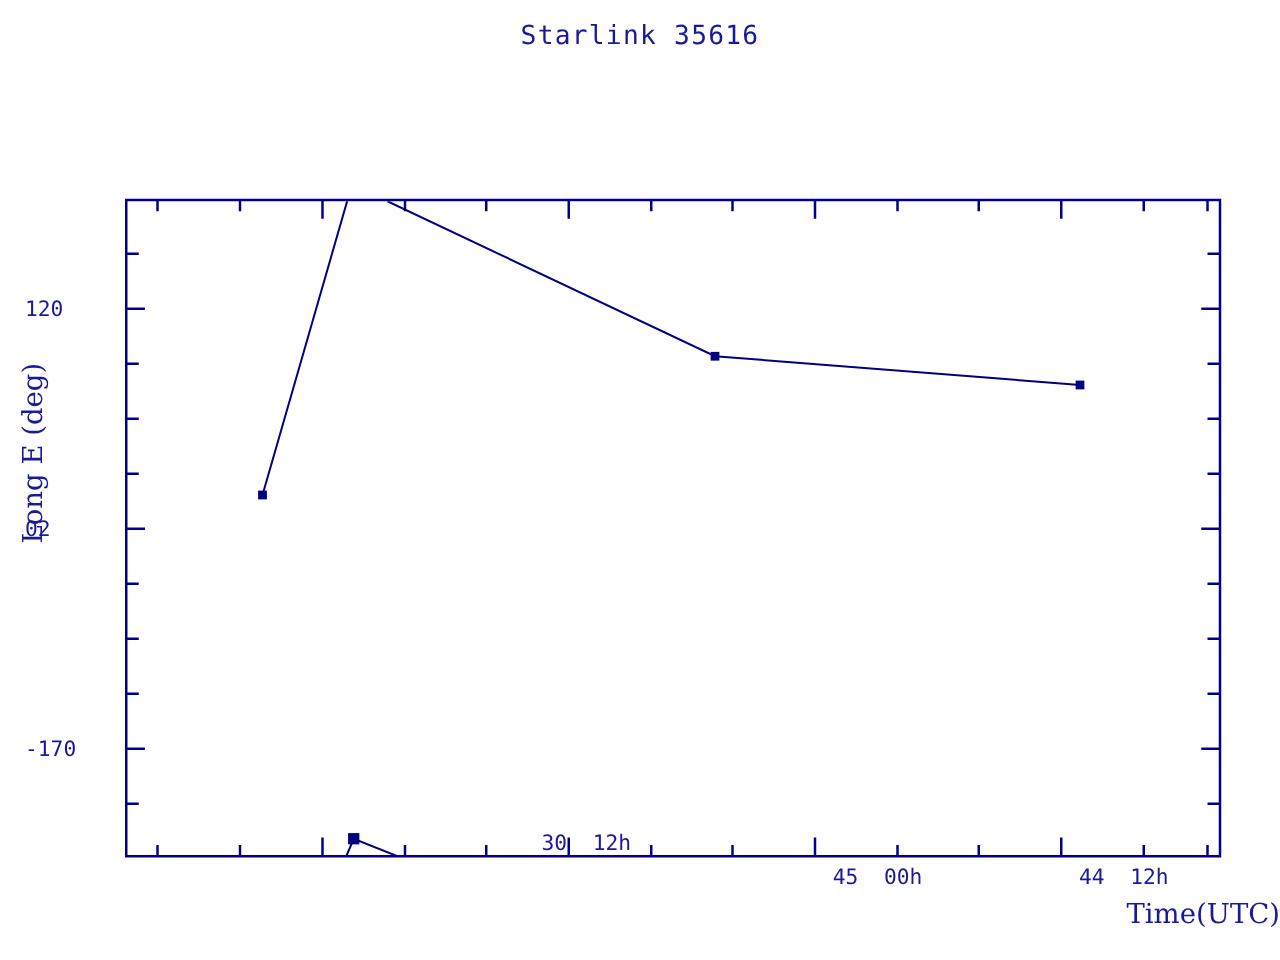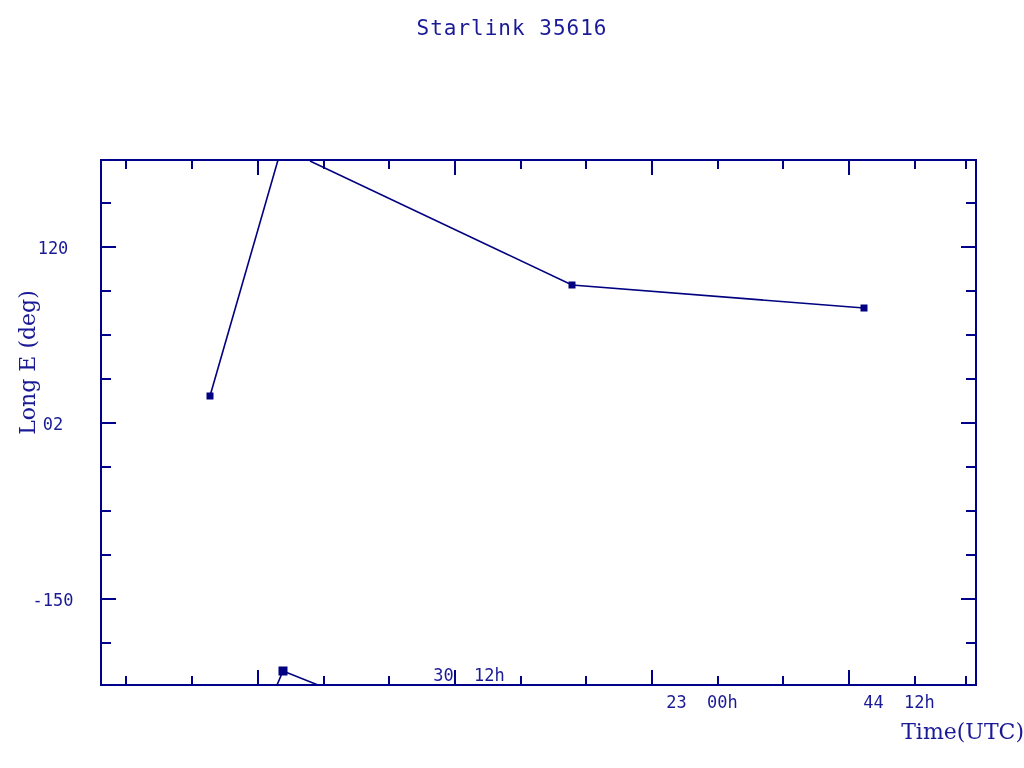--- a/index.html
+++ b/index.html
@@ -54,34 +54,34 @@
     text-align: center;
     transform: rotate(-90deg);
     transform-origin: 50% 50%;
     font-family: "DejaVu Serif", "Liberation Serif", serif;
     font-size: 22px;
     color: #1a1a96;
     white-space: pre;
   }
   .tick-label-y {
     position: absolute;
+    text-align: left;
+    font-family: "DejaVu Sans Mono", "Liberation Mono", monospace;
+    font-size: 17px;
+    color: #1a1a96;
+    white-space: pre;
+  }
+  .tick-label-x {
+    position: absolute;
     text-align: center;
     font-family: "DejaVu Sans Mono", "Liberation Mono", monospace;
     font-size: 17px;
     color: #1a1a96;
     white-space: pre;
   }
-  .tick-label-x {
-    position: absolute;
-    text-align: center;
-    font-family: "DejaVu Sans Mono", "Liberation Mono", monospace;
-    font-size: 17px;
-    color: #1a1a96;
-    white-space: pre;
-  }
   svg.plot-svg {
     position: absolute;
     left: 0;
     top: 0;
     width: 1024px;
     height: 768px;
     overflow: visible;
   }
 </style>
 </head>
@@ -90,24 +90,24 @@
 <div id="stage">
 
   <div class="chart-title">Starlink 35616</div>
 
   <div class="axis-title-y">Long E (deg)</div>
 
   <div class="axis-title-x">Time(UTC)</div>
 
   <div class="tick-label-y" style="left: 20px; top: 238px; width: 66px;">120</div>
   <div class="tick-label-y" style="left: 20px; top: 414px; width: 66px;">02</div>
-  <div class="tick-label-y" style="left: 20px; top: 590px; width: 66px;">-150</div>
+  <div class="tick-label-y" style="left: 20px; top: 590px; width: 66px;">-170</div>
 
   <div class="tick-label-x" style="left: 409px; top: 665px; width: 120px;">30  12h</div>
-  <div class="tick-label-x" style="left: 642px; top: 692px; width: 120px;">23  00h</div>
+  <div class="tick-label-x" style="left: 642px; top: 692px; width: 120px;">45  00h</div>
   <div class="tick-label-x" style="left: 839px; top: 692px; width: 120px;">44  12h</div>
 
   <svg class="plot-svg" viewBox="0 0 1024 768">
 
     <rect x="101" y="160" width="875" height="525" fill="none" stroke="#00008b" stroke-width="2"></rect>
 
     <clipPath id="plotclip">
       <rect x="102" y="161" width="873" height="523"></rect>
     </clipPath>
 

